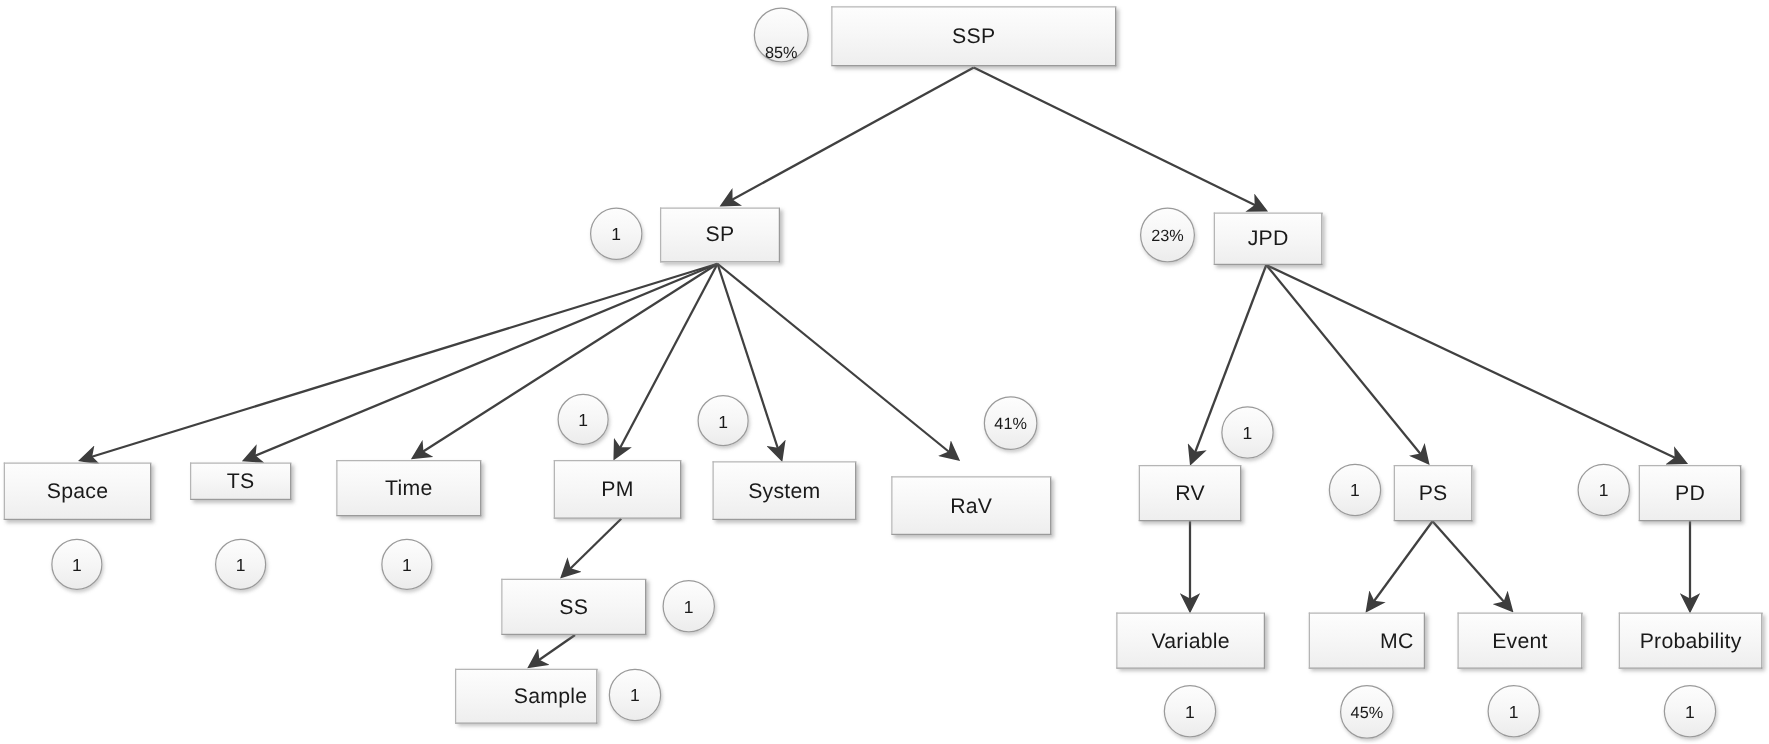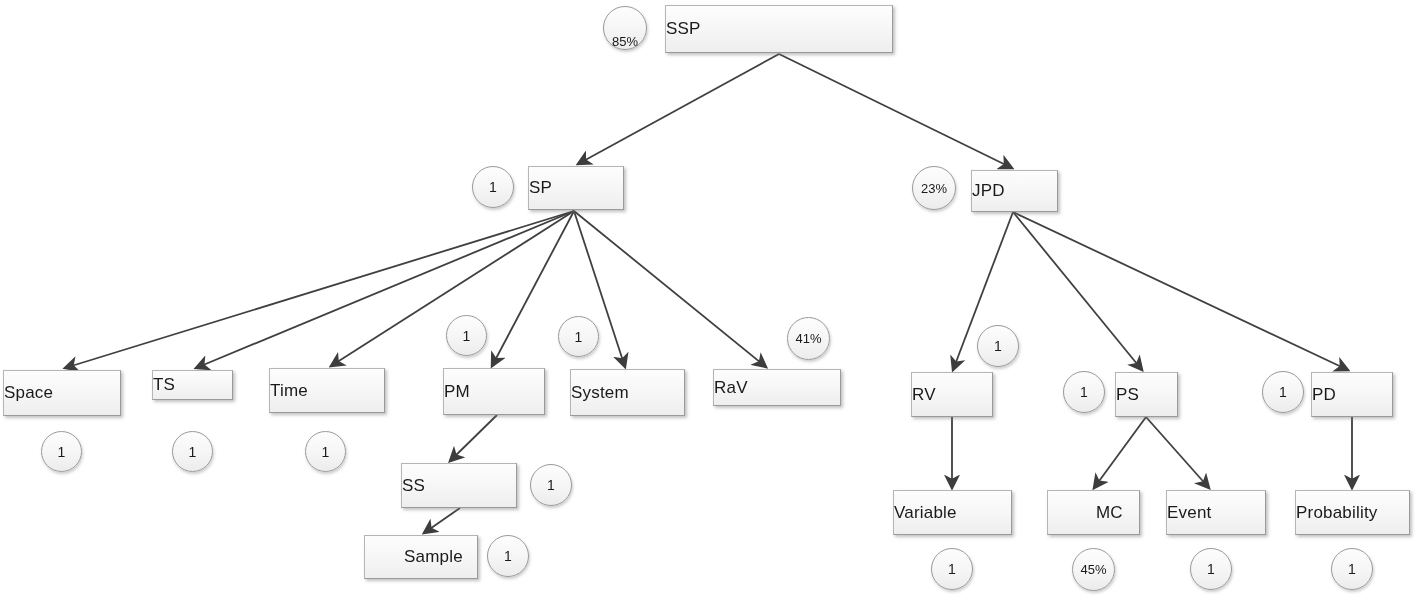--- a/index.html
+++ b/index.html
@@ -28,21 +28,21 @@
   .node {
     position: absolute;
     box-sizing: border-box;
     background: linear-gradient(to bottom, #fdfdfd 0%, #f7f7f7 45%, #eeeeee 100%);
     border: 1px solid #9a9a9a;
     border-top-color: #b5b5b5;
     border-left-color: #b5b5b5;
     box-shadow: 2px 2px 3px rgba(120,120,120,0.45);
     display: flex;
     align-items: center;
-    justify-content: flex-start;
+    justify-content: center;
     font-size: 17px;
     color: #1a1a1a;
     letter-spacing: 0.2px;
     white-space: nowrap;
   }
   .badge {
     position: absolute;
     box-sizing: border-box;
     border-radius: 50%;
     background: linear-gradient(to bottom, #fdfdfd 0%, #f6f6f6 50%, #ececec 100%);
@@ -104,21 +104,21 @@
       </div>
       <div class="node" style="left: 269px; top: 368px; width: 116px; height: 45px;">
         <span>Time</span>
       </div>
       <div class="node" style="left: 443px; top: 368px; width: 102px; height: 47px;">
         <span>PM</span>
       </div>
       <div class="node" style="left: 570px; top: 369px; width: 115px; height: 47px;">
         <span>System</span>
       </div>
-      <div class="node" style="left: 713px; top: 369px; width: 128px; height: 37px;">
+      <div class="node" style="left: 713px; top: 381px; width: 128px; height: 47px;">
         <span>RaV</span>
       </div>
       <div class="node" style="left: 401px; top: 463px; width: 116px; height: 45px;">
         <span>SS</span>
       </div>
       <div class="node" style="left: 364px; top: 535px; width: 114px; height: 44px; padding-left: 39px;">
         <span>Sample</span>
       </div>
       <div class="node" style="left: 911px; top: 372px; width: 82px; height: 45px;">
         <span>RV</span>

